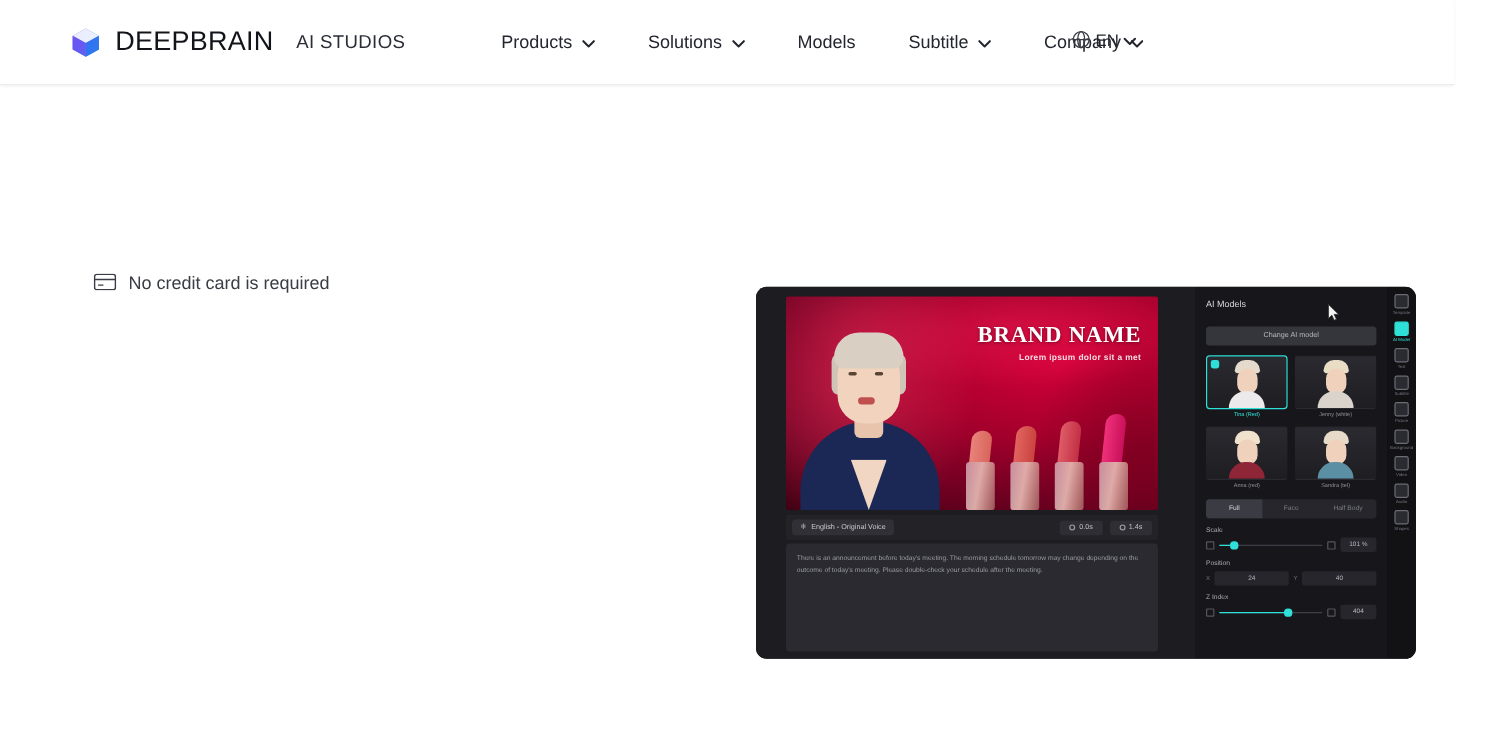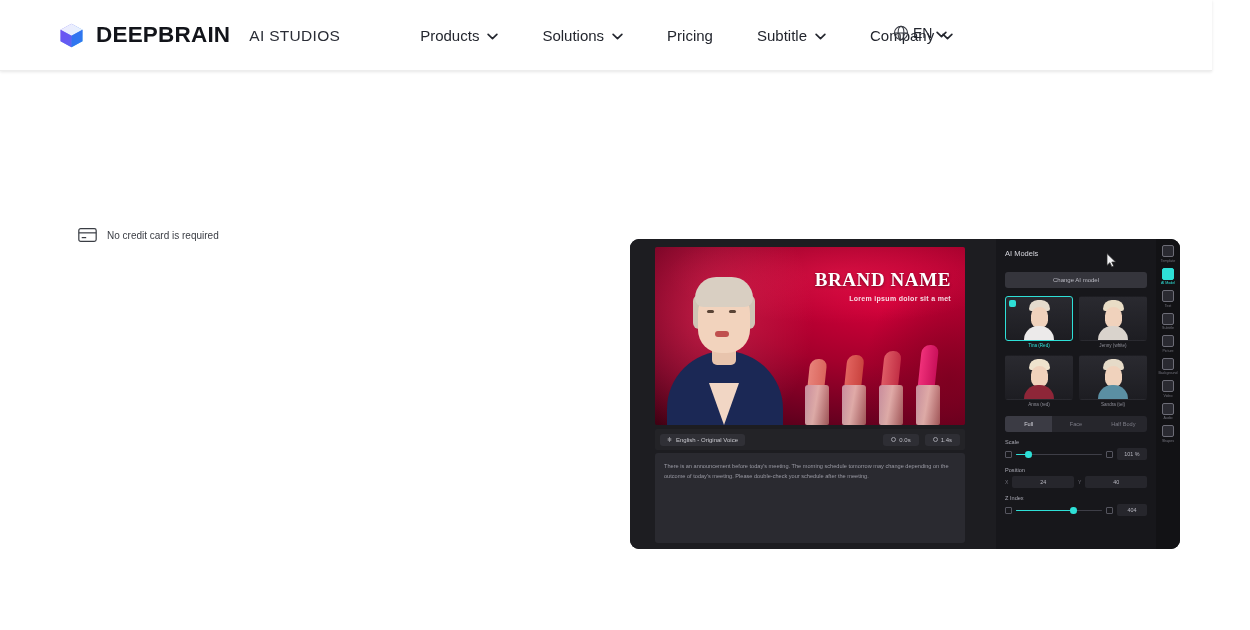--- a/index.html
+++ b/index.html
@@ -25,21 +25,21 @@
   .brand {
     display: flex;
     align-items: center;
     margin-left: 58px;
     gap: 11px;
     cursor: pointer;
   }
   .logo-cube { width: 27px; height: 27px; display:block; }
   .brand-name {
     font-size: 22.5px;
-    font-weight: 700;
+    font-weight: 400;
     letter-spacing: 0.2px;
     color: #12141a;
   }
   .brand-sub {
     font-size: 15.5px;
     font-weight: 500;
     letter-spacing: 0.3px;
     color: #2a2d36;
     margin-left: 8px;
     position: relative;
@@ -141,24 +141,23 @@
     font-size: 17px;
     font-weight: 700;
     border: none;
     border-radius: 30px;
     padding: 17px 38px;
     cursor: pointer;
     font-family: inherit;
   }
   .nocard {
     display: flex;
-    align-items: center;
     gap: 10px;
     margin-top: 22px;
-    font-size: 10px;
+    font-size: 15px;
     color: #3a3d44;
   }
   .card-ico { width: 19px; height: 14px; display:block; }
 
   
   .hero-right {
     margin-left: 0px;
     padding-top: 33px;
   }
   .app {
@@ -491,21 +490,21 @@
     </div>
     <div class="nav-item">
       <span>Solutions</span>
       <span>
         <svg class="chev" viewBox="0 0 12 8">
             <path d="M1 1.5 L6 6.5 L11 1.5" fill="none" stroke="#23262e" stroke-width="1.9" stroke-linecap="round" stroke-linejoin="round"></path>
           </svg>
       </span>
     </div>
     <div class="nav-item">
-      <span>Pricing</span>
+      <span>Models</span>
     </div>
     <div class="nav-item">
       <span>Subtitle</span>
       <span>
         <svg class="chev" viewBox="0 0 12 8">
             <path d="M1 1.5 L6 6.5 L11 1.5" fill="none" stroke="#23262e" stroke-width="1.9" stroke-linecap="round" stroke-linejoin="round"></path>
           </svg>
       </span>
     </div>
     <div class="nav-item">

